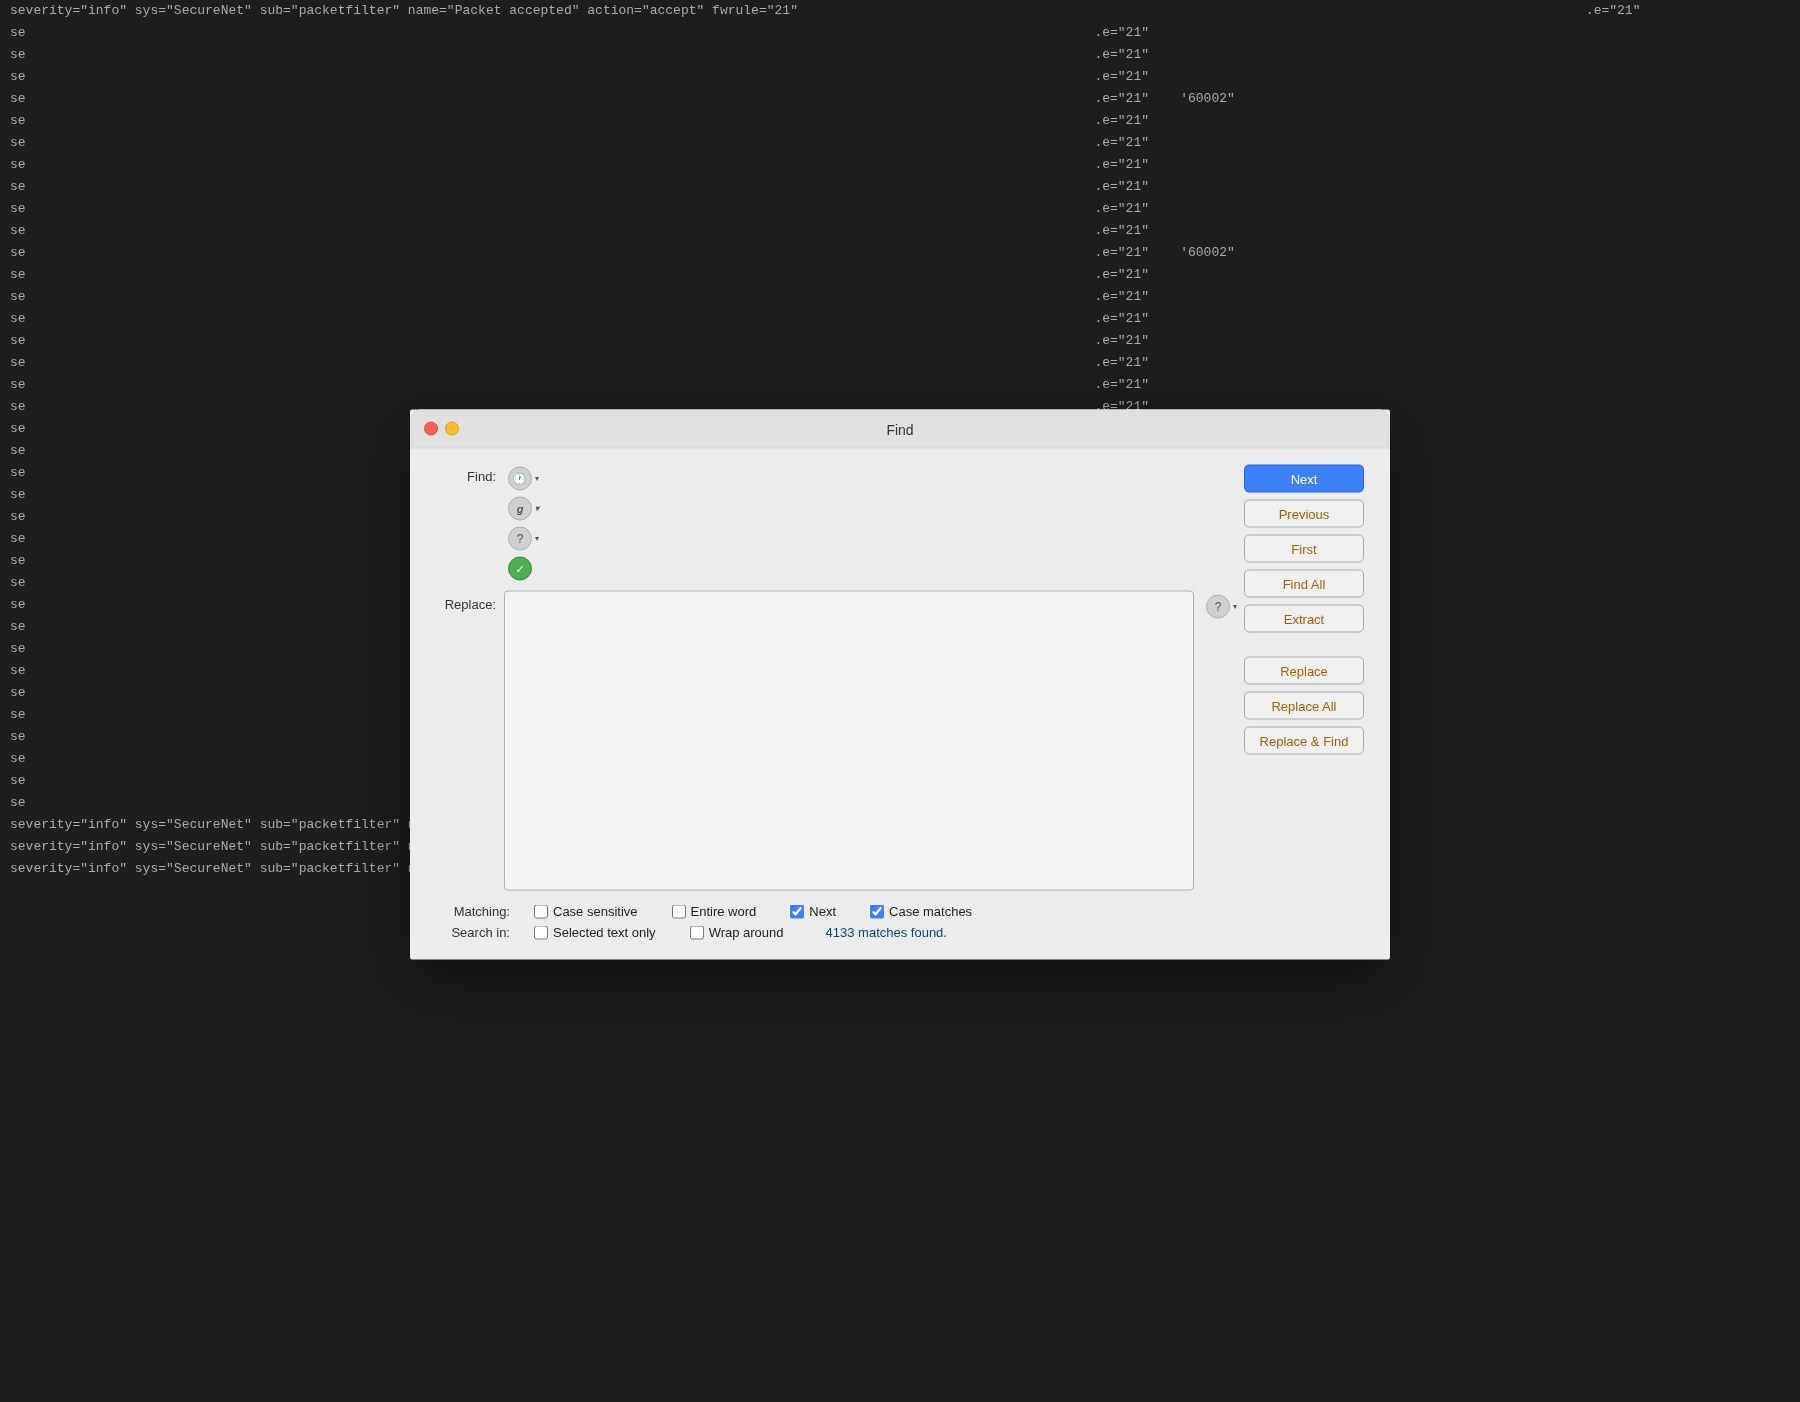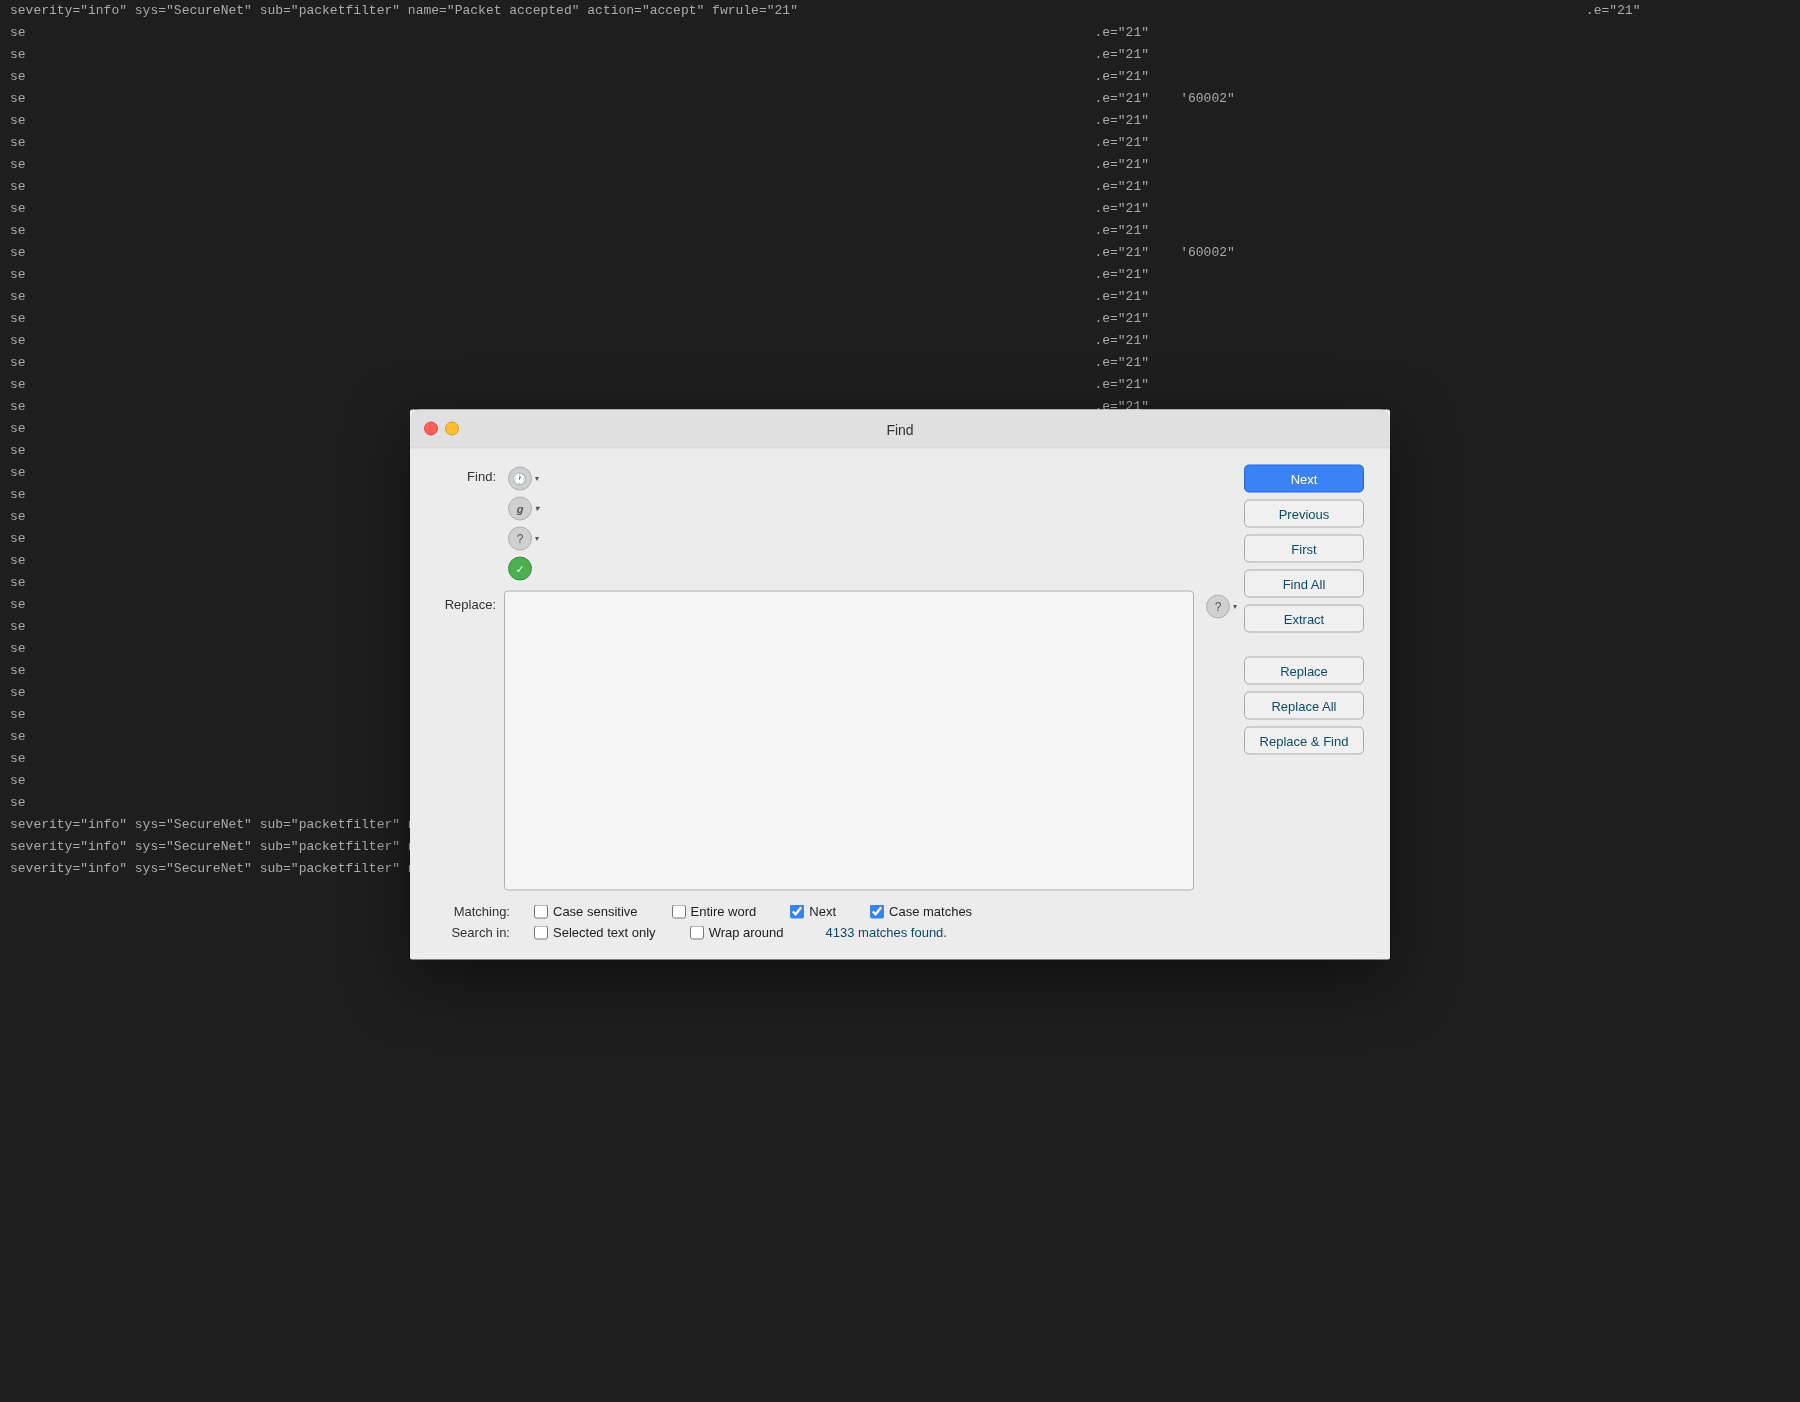--- a/index.html
+++ b/index.html
@@ -208,21 +208,21 @@
     }
 
     .btn {
       width: 120px;
       height: 28px;
       border-radius: 5px;
       font-size: 13px;
       cursor: pointer;
       border: 1px solid #aaa;
       background: #f0f0f0;
-      color: #0c4a6e;
+      color: #a16207;
       display: flex;
       align-items: center;
       justify-content: center;
     }
 
     .btn.primary {
       background: #3b82f6;
       border-color: #2563eb;
       color: white;
     }

